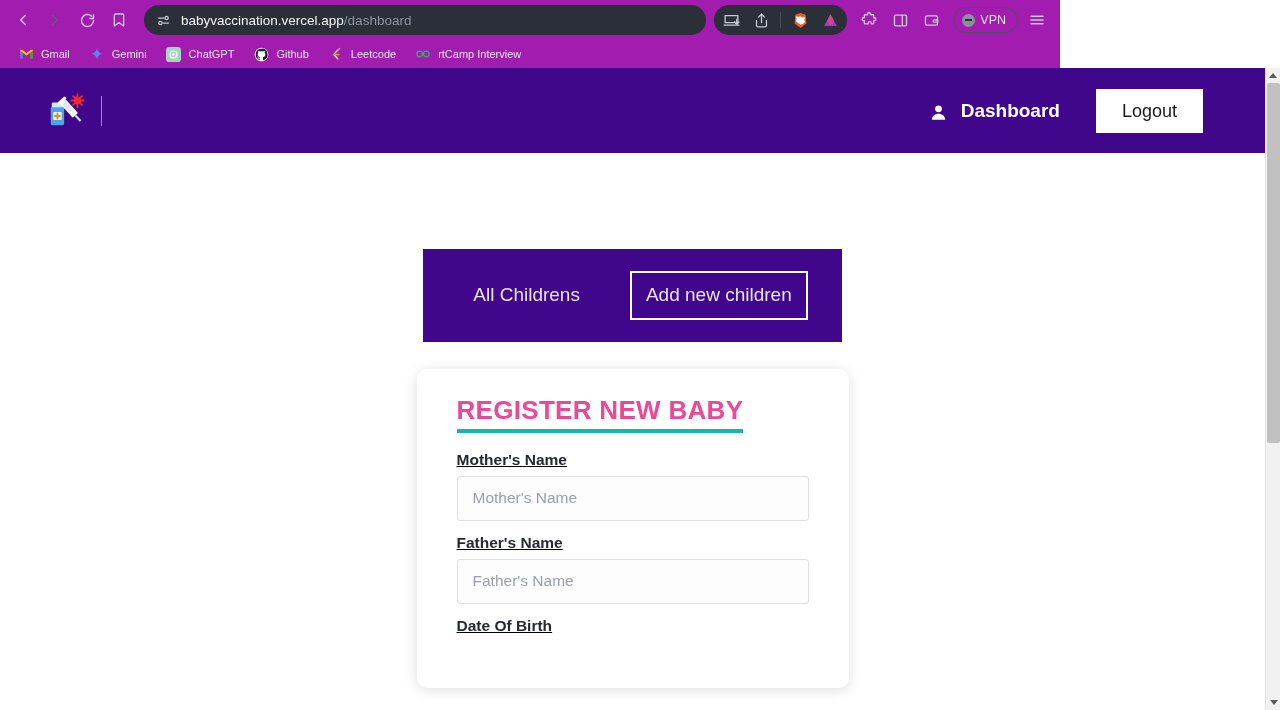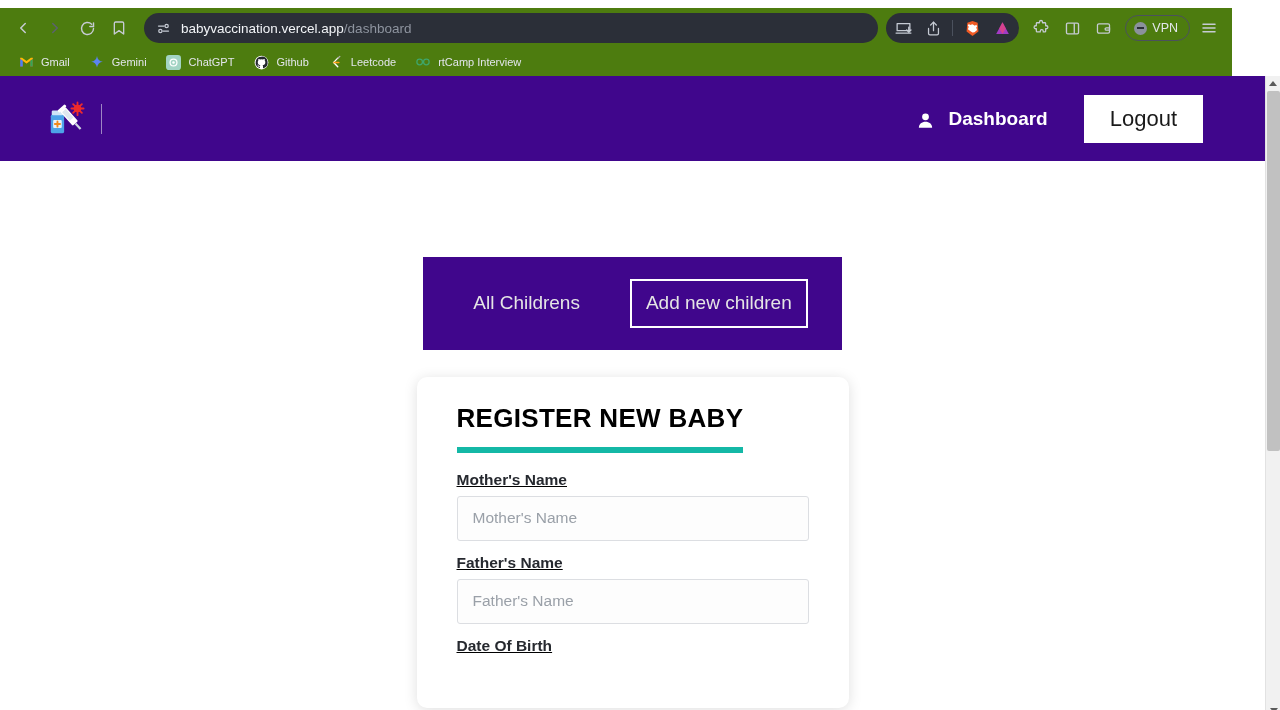--- a/index.html
+++ b/index.html
@@ -5,24 +5,23 @@
   * { box-sizing: border-box; margin: 0; padding: 0; }
   html, body {
     width: 1280px; height: 710px;
     overflow: hidden;
     font-family: "Liberation Sans", sans-serif;
     background: #ffffff;
   }
 
   
   .browser-chrome {
-    width: 1232px;
-    background: #4d7c0f;
+    width: 1060px;
+    background: #a21caf;
     user-select: none;
-    margin-top: 8px;
   }
   .toolbar {
     height: 40px;
     display: flex;
     align-items: center;
     padding: 0 8px;
     gap: 2px;
   }
   .nav-btn {
     width: 30px; height: 30px;
@@ -154,21 +153,21 @@
     display: flex; align-items: flex-end; gap: 13px;
     color: #ffffff;
     font-size: 19px;
     font-weight: bold;
   }
   .logout-btn {
     background: #ffffff;
     color: #1a1a1a;
     border: none;
     font-family: inherit;
-    font-size: 22px;
+    font-size: 18px;
     padding: 13px 26px;
     line-height: 1;
   }
 
   
   .tabs-wrap {
     display: flex;
     justify-content: center;
     padding-top: 96px;
   }
@@ -195,25 +194,25 @@
   .card {
     width: 432px;
     background: #ffffff;
     border-radius: 10px;
     box-shadow: 0 2px 14px rgba(0,0,0,0.13);
     padding: 26px 40px 40px;
   }
   .card-title {
     font-size: 26px;
     font-weight: bold;
-    color: #000000;
+    color: #ec4899;
     letter-spacing: 0.3px;
-    border-bottom: 6px solid #14b8a6;
+    border-bottom: 4px solid #14b8a6;
     display: inline-block;
-    padding-bottom: 13px;
+    padding-bottom: 3px;
     margin-bottom: 18px;
   }
   .field { margin-bottom: 13px; text-decoration: underline; }
   .field-label {
     display: block;
     font-size: 15.5px;
     font-weight: bold;
     color: #26292f;
     margin-bottom: 7px;
   }

